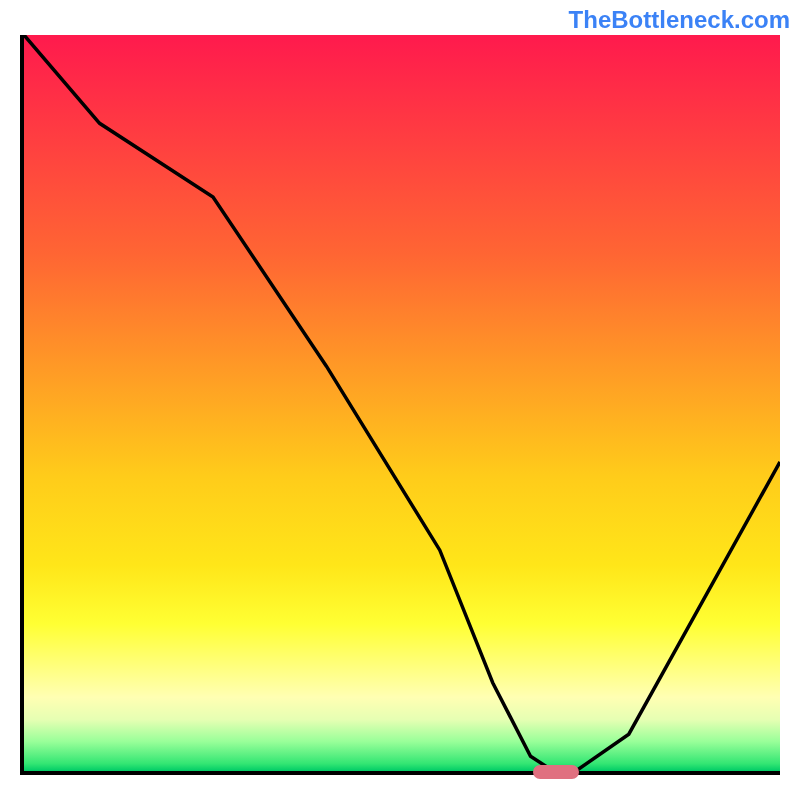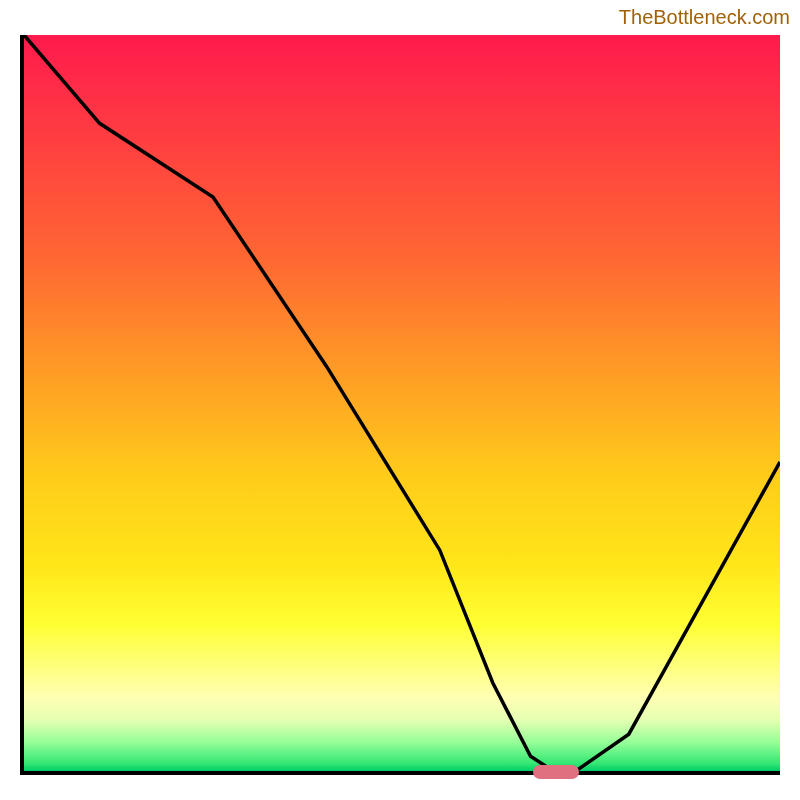--- a/index.html
+++ b/index.html
@@ -1,23 +1,23 @@
 <!DOCTYPE html>
 <html><head>
 <meta charset="utf-8">
 <style>
   * { margin: 0; padding: 0; box-sizing: border-box; }
   body { width: 800px; height: 800px; background: #fff; position: relative; font-family: Arial, sans-serif; }
   .watermark {
     position: absolute;
     top: 6px;
     right: 10px;
-    font-size: 20px;
-    font-weight: normal;
-    color: #a16207;
+    font-size: 24px;
+    font-weight: bold;
+    color: #3b82f6;
     z-index: 10;
   }
   .plot-area {
     position: absolute;
     left: 20px;
     top: 35px;
     width: 760px;
     height: 740px;
     background: linear-gradient(to bottom,
       #ff1a4d 0%,

